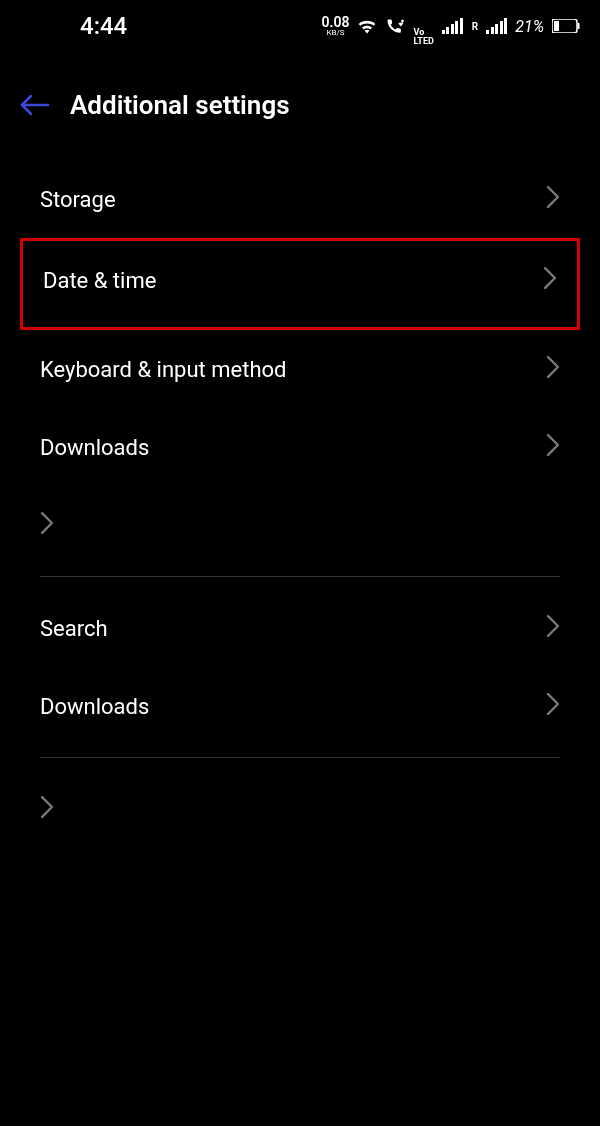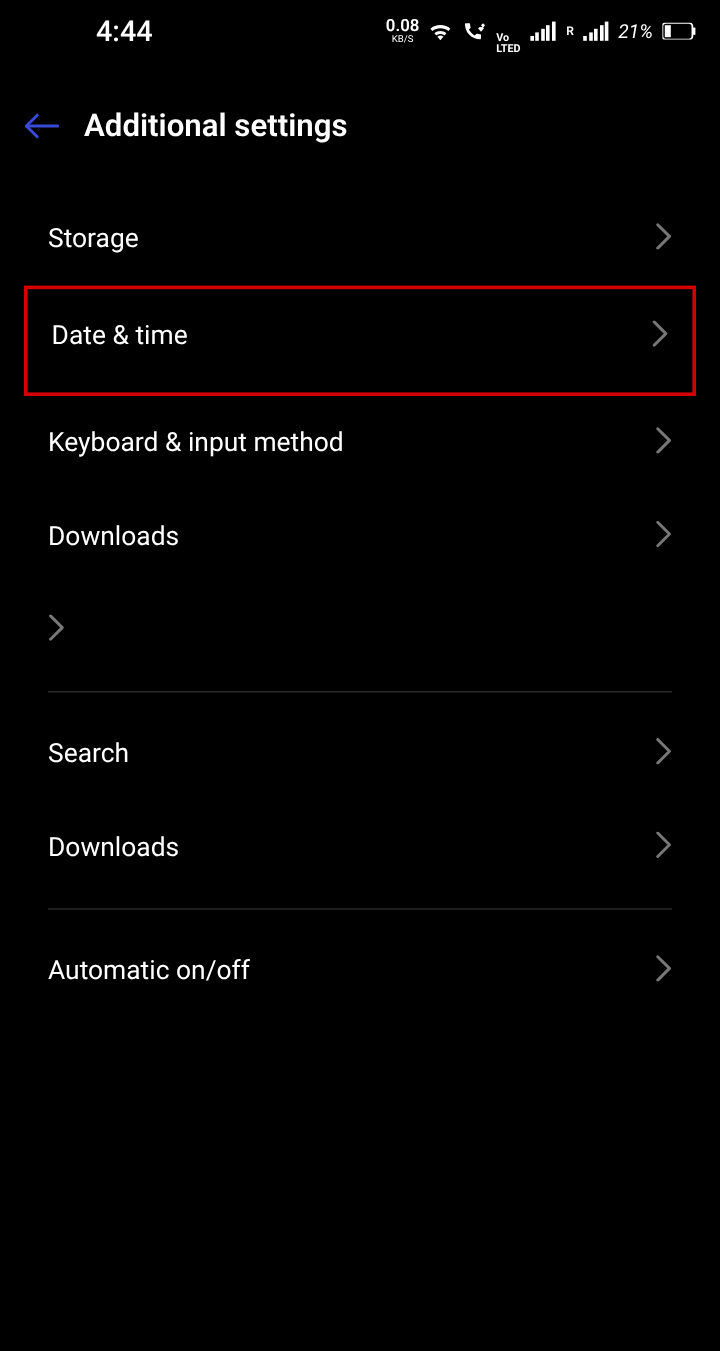--- a/index.html
+++ b/index.html
@@ -213,18 +213,17 @@
         </svg></span>
     </div>
     <div class="item">
       <span class="item-label">Downloads</span>
       <span><svg class="chevron" width="14" height="22" viewBox="0 0 10 18" fill="none" stroke="#777" stroke-width="2" stroke-linecap="round" stroke-linejoin="round">
           <polyline points="1 1 9 9 1 17"></polyline>
         </svg></span>
     </div>
     <div class="divider"></div>
     <div class="item">
-      <span class="item-label">Automatic on/off</span>
       <span><svg class="chevron" width="14" height="22" viewBox="0 0 10 18" fill="none" stroke="#777" stroke-width="2" stroke-linecap="round" stroke-linejoin="round">
           <polyline points="1 1 9 9 1 17"></polyline>
         </svg></span>
     </div>
   </div>
 
 </body></html>

